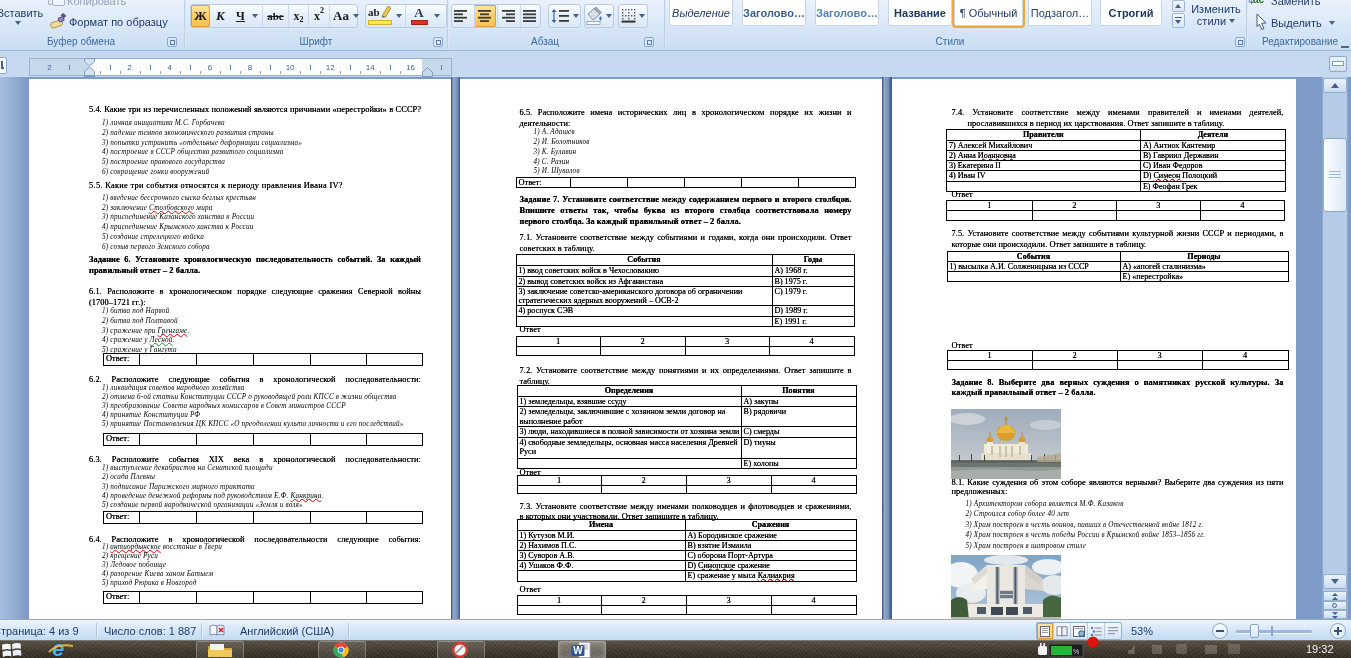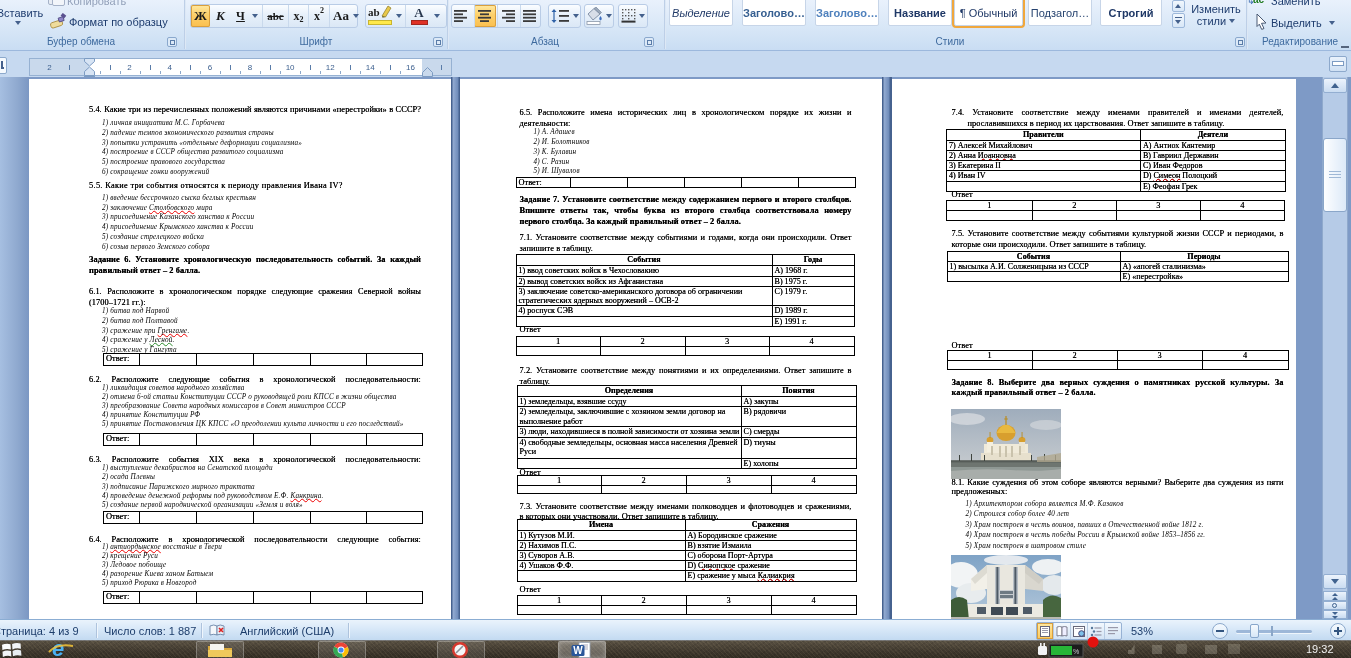--- a/index.html
+++ b/index.html
@@ -377,21 +377,21 @@
               <td></td>
               <td></td>
               <td></td>
             </tr>
           </tbody>
         </table>
 <div class="dhj b" style="left:60px;top:116.5px"><span>Задание 7. Установите соответствие между содержанием первого и второго столбцов.</span></div>
 <div class="dhj b" style="left:60px;top:127.5px"><span>Впишите ответы так, чтобы буква из второго столбца соответствовала номеру</span></div>
 <div class="dh1 b" style="left:60px;top:138.5px">первого столбца. За каждый правильный ответ – 2 балла.</div>
 <div class="dhj" style="left:60px;top:154.9px"><span>7.1. Установите соответствие между событиями и годами, когда они происходили. Ответ</span></div>
-<div class="dh1" style="left:60px;top:165.7px">запишите в таблицу.</div>
+<div class="dh1" style="left:60px;top:165.7px">советских в таблицу.</div>
 <table class="tb tbs" style="left:56px;top:175.2px;width:338px">
           <colgroup>
             <col style="width:256px">
             <col style="width:82px">
           </colgroup>
           <tbody>
             <tr style="height:11px">
               <td class="hd">События</td>
               <td class="hd">Годы</td>
             </tr>

